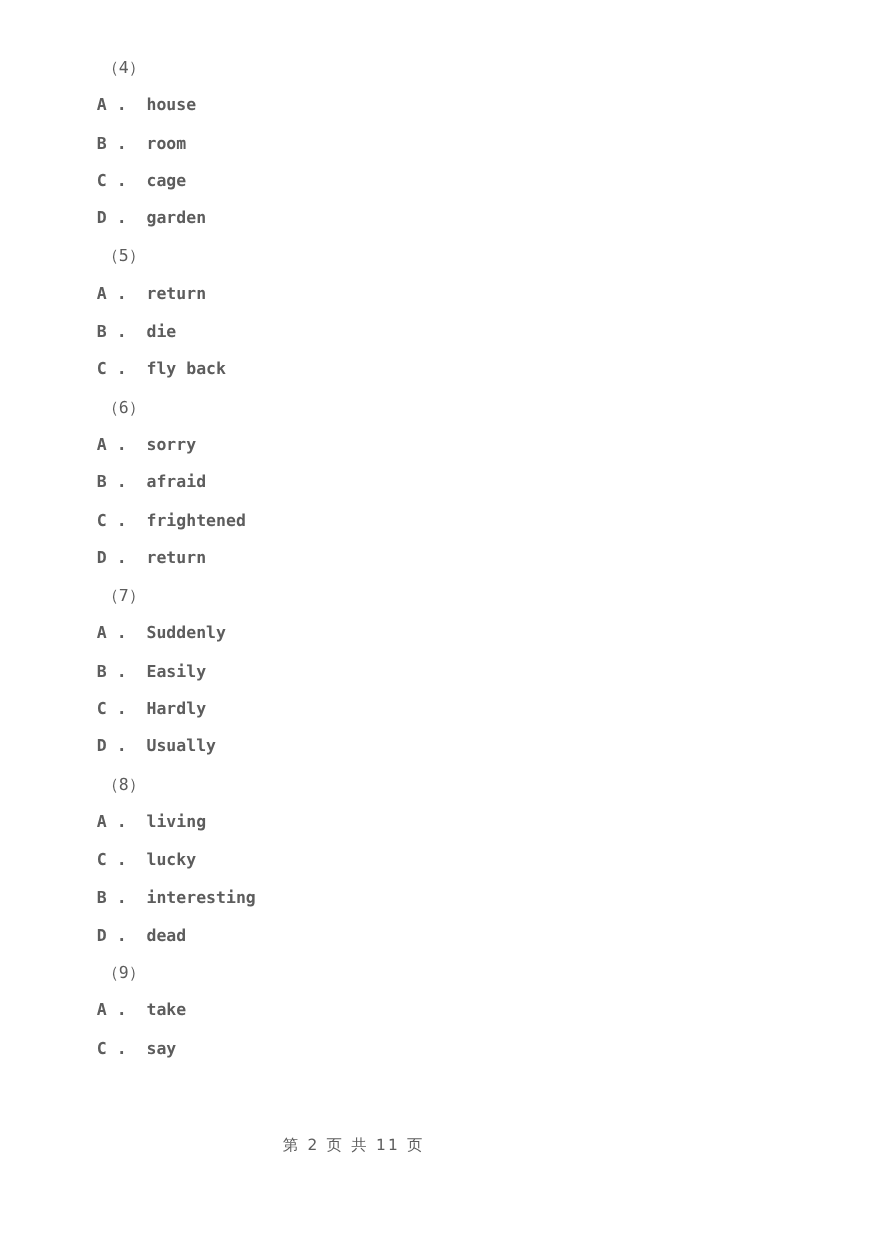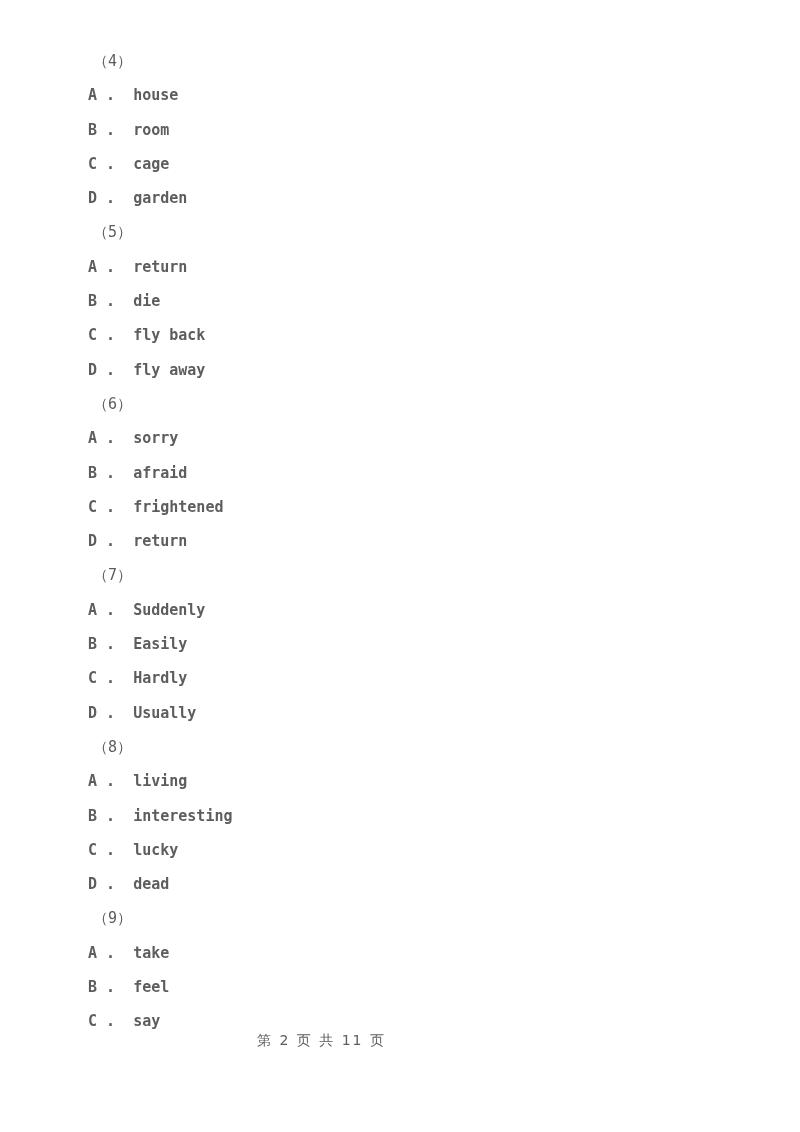--- a/index.html
+++ b/index.html
@@ -80,21 +80,20 @@
       <div class="opt"><span class="letter">B</span><span class="sep"> . </span><span class="text"> room</span></div>
       <div class="opt"><span class="letter">C</span><span class="sep"> . </span><span class="text"> cage</span></div>
       <div class="opt"><span class="letter">D</span><span class="sep"> . </span><span class="text"> garden</span></div>
     </div>
 
     <div class="qgroup">
       <div class="qnum">（5）</div>
       <div class="opt"><span class="letter">A</span><span class="sep"> . </span><span class="text"> return</span></div>
       <div class="opt"><span class="letter">B</span><span class="sep"> . </span><span class="text"> die</span></div>
       <div class="opt"><span class="letter">C</span><span class="sep"> . </span><span class="text"> fly back</span></div>
-      <div class="opt"><span class="letter">D</span><span class="sep"> . </span><span class="text"> fly away</span></div>
     </div>
 
     <div class="qgroup">
       <div class="qnum">（6）</div>
       <div class="opt"><span class="letter">A</span><span class="sep"> . </span><span class="text"> sorry</span></div>
       <div class="opt"><span class="letter">B</span><span class="sep"> . </span><span class="text"> afraid</span></div>
       <div class="opt"><span class="letter">C</span><span class="sep"> . </span><span class="text"> frightened</span></div>
       <div class="opt"><span class="letter">D</span><span class="sep"> . </span><span class="text"> return</span></div>
     </div>
 
@@ -102,29 +101,28 @@
       <div class="qnum">（7）</div>
       <div class="opt"><span class="letter">A</span><span class="sep"> . </span><span class="text"> Suddenly</span></div>
       <div class="opt"><span class="letter">B</span><span class="sep"> . </span><span class="text"> Easily</span></div>
       <div class="opt"><span class="letter">C</span><span class="sep"> . </span><span class="text"> Hardly</span></div>
       <div class="opt"><span class="letter">D</span><span class="sep"> . </span><span class="text"> Usually</span></div>
     </div>
 
     <div class="qgroup">
       <div class="qnum">（8）</div>
       <div class="opt"><span class="letter">A</span><span class="sep"> . </span><span class="text"> living</span></div>
+      <div class="opt"><span class="letter">C</span><span class="sep"> . </span><span class="text"> lucky</span></div>
       <div class="opt"><span class="letter">B</span><span class="sep"> . </span><span class="text"> interesting</span></div>
-      <div class="opt"><span class="letter">C</span><span class="sep"> . </span><span class="text"> lucky</span></div>
       <div class="opt"><span class="letter">D</span><span class="sep"> . </span><span class="text"> dead</span></div>
     </div>
 
     <div class="qgroup">
       <div class="qnum">（9）</div>
       <div class="opt"><span class="letter">A</span><span class="sep"> . </span><span class="text"> take</span></div>
-      <div class="opt"><span class="letter">B</span><span class="sep"> . </span><span class="text"> feel</span></div>
       <div class="opt"><span class="letter">C</span><span class="sep"> . </span><span class="text"> say</span></div>
     </div>
 
   </div>
 
   <div id="footer">第 2 页 共 11 页</div>
 
 </div>
 
 </body></html>

